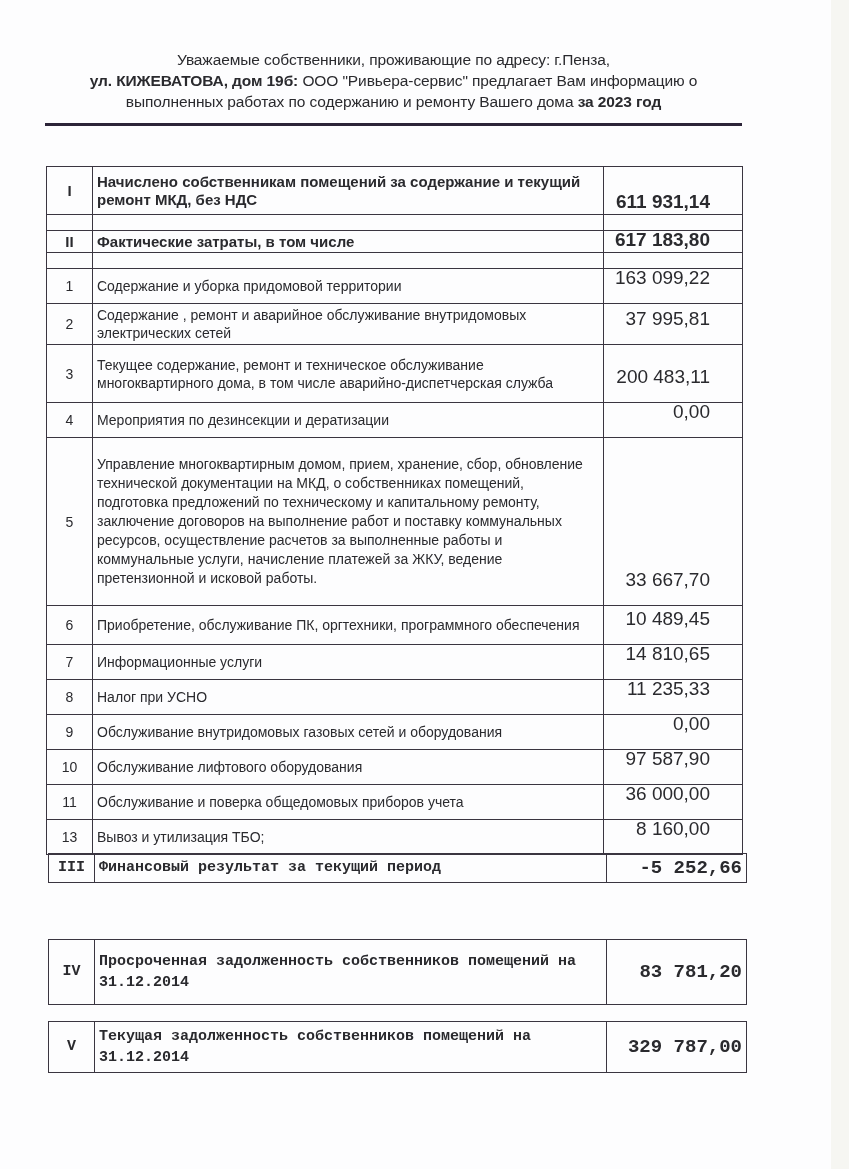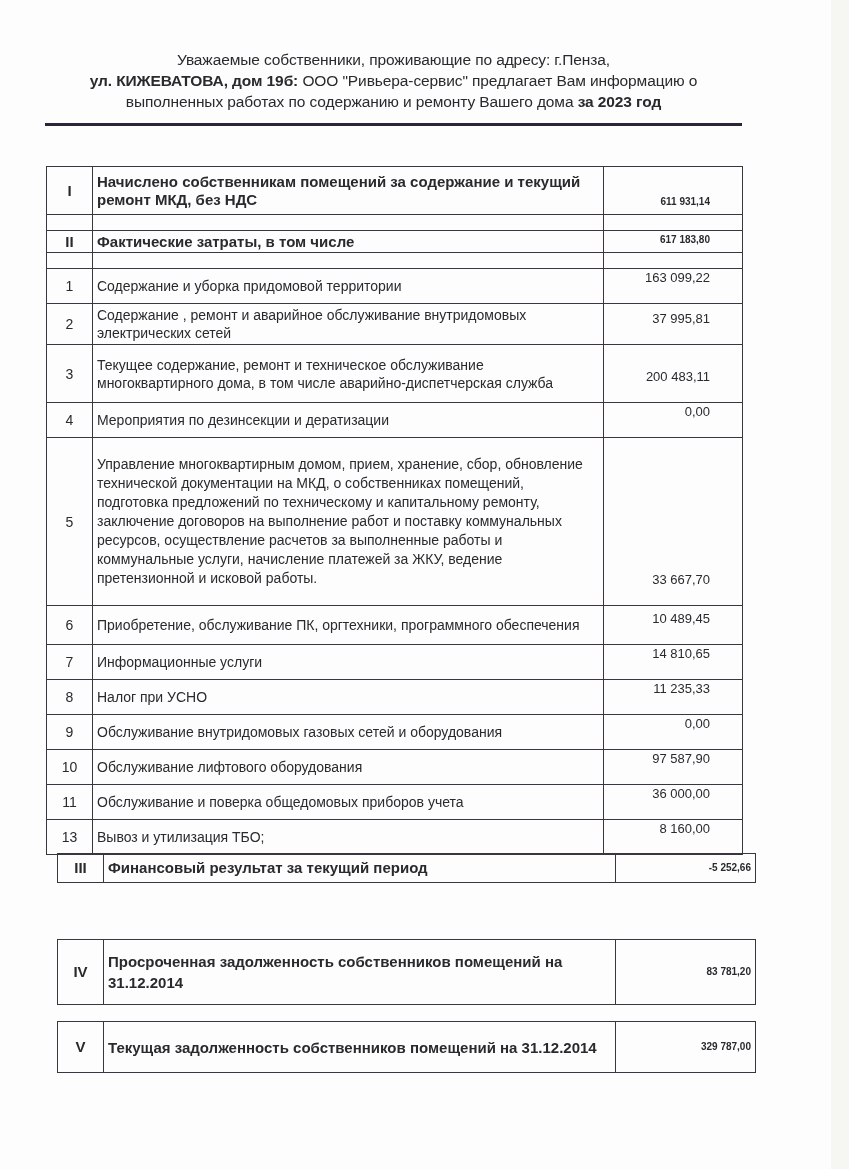--- a/index.html
+++ b/index.html
@@ -24,26 +24,26 @@
       background: #2c2438;
     }
     table {
       position: absolute; border-collapse: collapse; table-layout: fixed;
     }
     td {
       border: 1.5px solid #3a3540; padding: 0 4px; vertical-align: middle;
       font-size: 14px; line-height: 18px;
     }
     td.num { text-align: center; }
-    td.val { text-align: right; padding-right: 32px; vertical-align: bottom; padding-bottom: 16px; font-size: 13px; }
+    td.val { text-align: right; padding-right: 32px; vertical-align: bottom; padding-bottom: 16px; font-size: 19px; }
     .bold td { font-weight: bold; font-size: 15px; }
-    .bold td.val { font-size: 10px; vertical-align: bottom; padding-bottom: 3px; }
+    .bold td.val { font-size: 19px; vertical-align: bottom; padding-bottom: 3px; }
     td.txt { padding-left: 4px; }
     .main { left: 46px; top: 166px; width: 696px; }
-    .sec { left: 57px; width: 698px; }
+    .sec { left: 48px; width: 698px; font-family: Liberation Mono, monospace; }
     .sec td.val { padding-right: 4px; vertical-align: middle; padding-bottom: 0; }
   </style>
 </head>
 <body>
 
 <div class="page-edge"></div>
 
 <div class="header">
   <div>Уважаемые собственники, проживающие по адресу: г.Пенза,</div>
   <div><b>ул. КИЖЕВАТОВА, дом 19б:</b><span> ООО "Ривьера-сервис" предлагает Вам информацию о</span></div>

